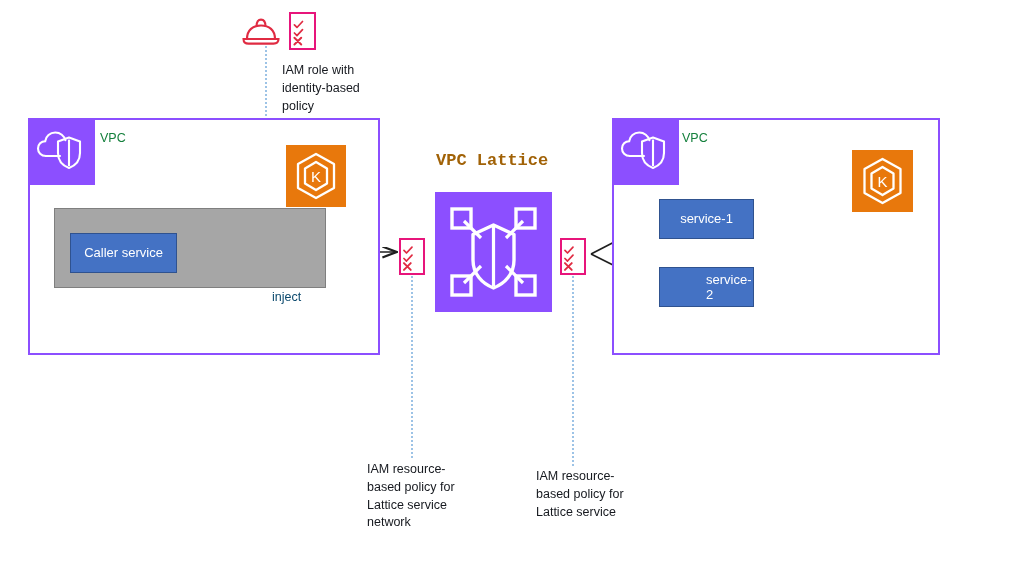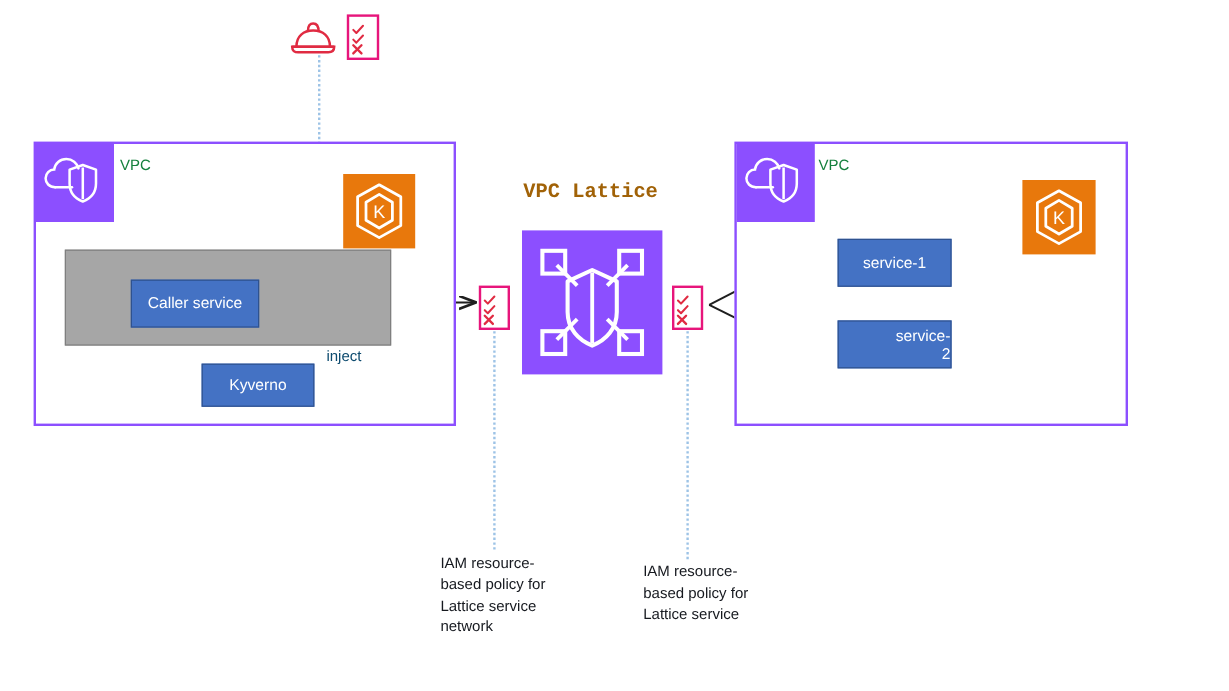--- a/index.html
+++ b/index.html
@@ -50,25 +50,24 @@
 
   
   .blue-box {
     background: #4472C4;
     border: 1px solid #2F528F;
     box-sizing: border-box;
     color: #ffffff;
     display: flex;
     align-items: center;
     justify-content: center;
-    text-align: right;
+    text-align: left;
     font-size: 13px;
     line-height: 1.18;
     font-family: "Liberation Sans", sans-serif;
-    margin-left: 39px;
   }
 
   
   .checklist {
     border: 2px solid #E7157B;
     background: #ffffff;
     box-sizing: border-box;
   }
 
   
@@ -143,20 +142,23 @@
   </div>
 
   <div class="abs checklist" style="left:289px; top:12px; width:27px; height:38px;">
     <svg viewBox="0 0 27 38" width="23" height="34" style="display:block;margin:2px auto;">
       <path d="M4,9.5 L7,12.5 L13.5,5.5" fill="none" stroke="#E02B42" stroke-width="2" stroke-linecap="round" stroke-linejoin="round"></path>
       <path d="M4,19 L7,22 L13.5,15" fill="none" stroke="#E02B42" stroke-width="2" stroke-linecap="round" stroke-linejoin="round"></path>
       <path d="M4,24.5 L12,32.5 M12,24.5 L4,32.5" fill="none" stroke="#E02B42" stroke-width="2.3" stroke-linecap="round"></path>
     </svg>
   </div>
 
+  <div class="abs note" style="left:282px; top:62px; width:130px;">IAM role with
+identity-based
+policy</div>
 
   <div class="abs vpc-box" style="left:28px; top:118px; width:352px; height:237px;"></div>
 
   <div class="abs vpc-icon" style="left:30px; top:120px; width:65px; height:65px;">
     <svg viewBox="0 0 65 65" width="65" height="65">
       <path d="M16,36 C11,36 8,32.5 8,28.5 C8,24.5 11.2,21.2 15.2,21.2 C15.8,16.2 20,12.5 25.3,12.5 C30.2,12.5 34.3,15.8 35.4,20.3" fill="none" stroke="#ffffff" stroke-width="2.1" stroke-linecap="round"></path>
       <line x1="16" y1="36" x2="30" y2="36" stroke="#ffffff" stroke-width="2.1" stroke-linecap="round"></line>
       <path d="M32,21.5 L46,17 L46,17 L46,17 C46,17 46,17 46,17 L46,17 Z" fill="none"></path>
       <path d="M39,17.5 L50,21.4 L50,33 C50,40.6 45.3,45.6 39,48 C32.7,45.6 28,40.6 28,33 L28,21.4 Z" fill="none" stroke="#ffffff" stroke-width="2.1" stroke-linejoin="round"></path>
       <line x1="39" y1="19.6" x2="39" y2="46" stroke="#ffffff" stroke-width="2.1"></line>
@@ -174,23 +176,20 @@
 
   <div class="abs pod-box" style="left:54px; top:208px; width:272px; height:80px;"></div>
 
   <div class="abs blue-box" style="left:70px; top:233px; width:107px; height:40px;">
     <span>Caller service</span>
   </div>
 
 
   <div class="abs inject-label" style="left:272px; top:290px;">inject</div>
 
-  <div class="abs blue-box" style="left:129px; top:303px; width:94px; height:36px;">
-    <span>Kyverno</span>
-  </div>
 
   <div class="abs title-lattice" style="left:436px; top:151px;">VPC Lattice</div>
 
   <div class="abs" style="left:435px; top:192px; width:117px; height:120px; background:#8C4FFF;">
     <svg viewBox="0 0 117 120" width="117" height="120">
 
       <line x1="29" y1="29" x2="46" y2="46" stroke="#ffffff" stroke-width="3.2"></line>
       <line x1="88" y1="29" x2="71" y2="46" stroke="#ffffff" stroke-width="3.2"></line>
       <line x1="29" y1="91" x2="46" y2="74" stroke="#ffffff" stroke-width="3.2"></line>
       <line x1="88" y1="91" x2="71" y2="74" stroke="#ffffff" stroke-width="3.2"></line>

